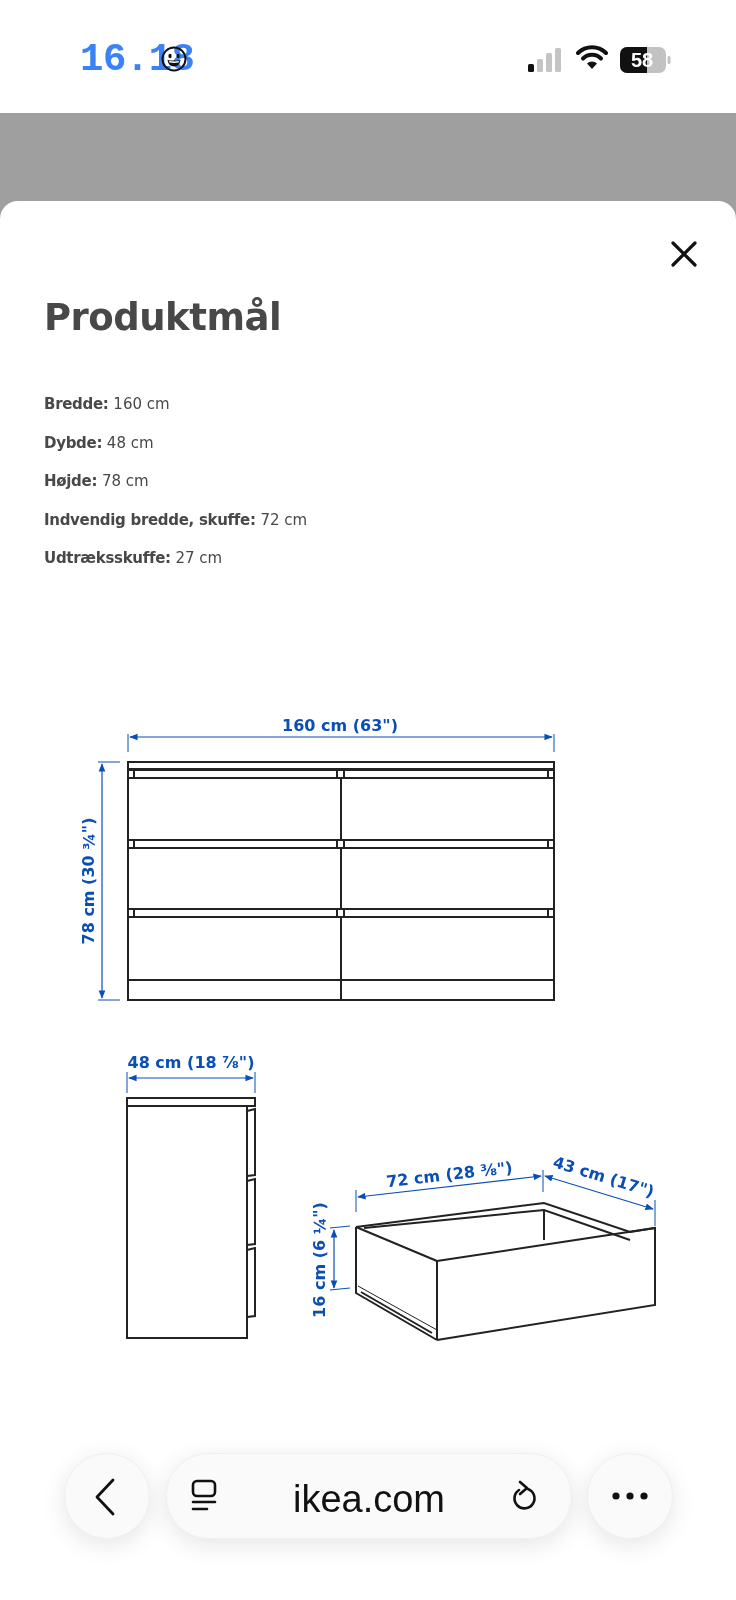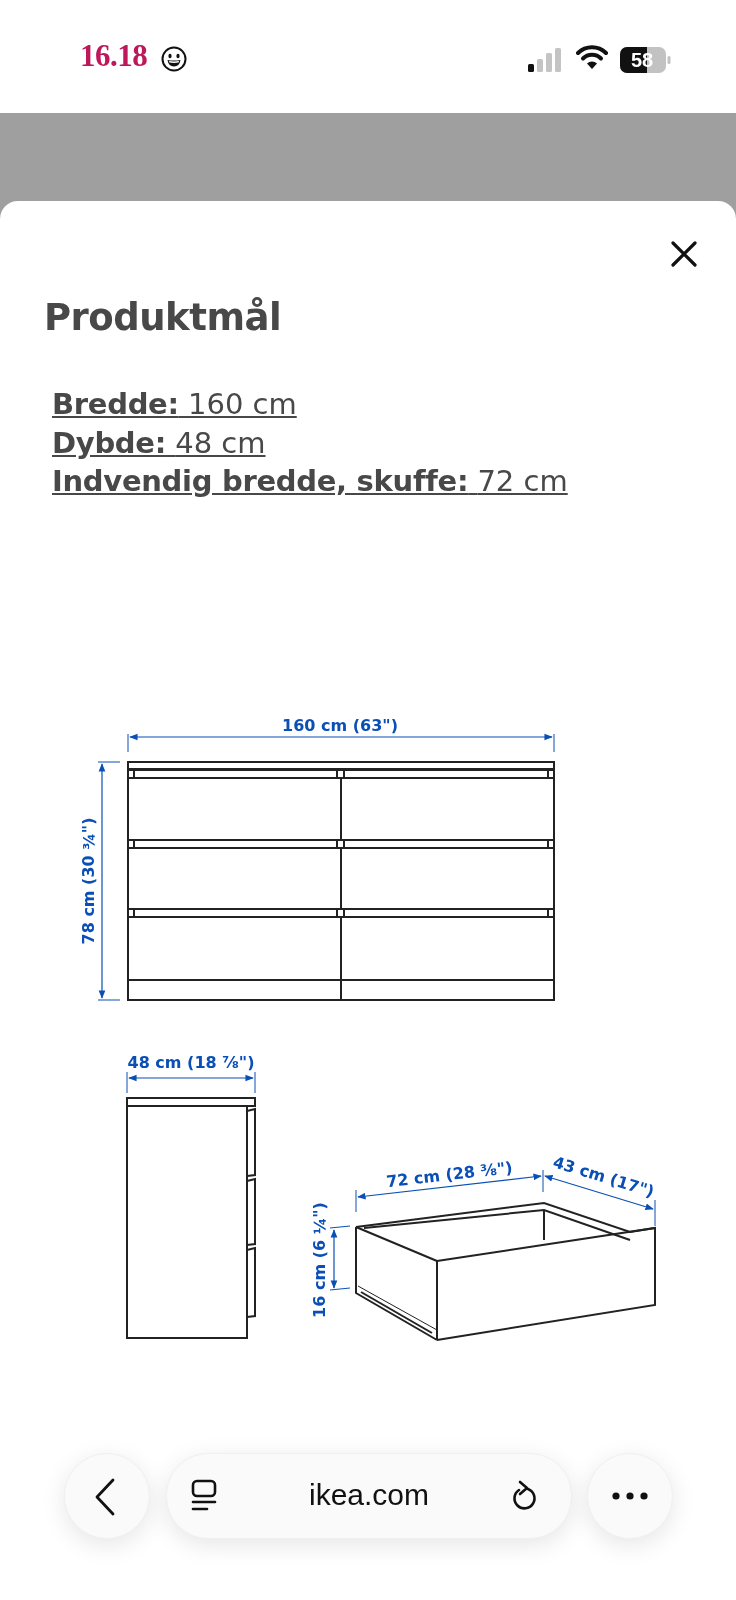--- a/index.html
+++ b/index.html
@@ -1,35 +1,35 @@
 <!DOCTYPE html>
 <html><head>
 <meta charset="utf-8">
 <style>
   html, body { margin:0; padding:0; }
   body { width:736px; height:1600px; position:relative; overflow:hidden; background:#9f9f9f; font-family:"Liberation Sans", sans-serif; }
   .statusbar { position:absolute; left:0; top:0; width:736px; height:113px; background:#fff; }
-  .time { position:absolute; left:80px; top:38px; font-size:31px; font-weight:bold; color:#be185d; letter-spacing:-0.5px; font-family:Liberation Serif, serif; }
+  .time { position:absolute; left:80px; top:38px; font-size:39px; font-weight:bold; color:#3b82f6; letter-spacing:-0.5px; font-family:Liberation Mono, monospace; }
   .emoji { position:absolute; left:161px; top:46px; width:26px; height:26px; }
   .sig { position:absolute; left:528px; top:48px; }
   .wifi { position:absolute; left:576px; top:44px; }
   .batt { position:absolute; left:620px; top:47px; }
   .dim { position:absolute; left:0; top:113px; width:736px; height:90px; background:#9f9f9f; }
   .sheet { position:absolute; left:0; top:201px; width:736px; height:1399px; background:#fff; border-radius:18px 18px 0 0; }
   .close { position:absolute; left:668px; top:238px; width:32px; height:32px; cursor:pointer; }
   .title { position:absolute; left:44px; top:296px; font-size:37px; font-weight:bold; color:#484848; font-family:"DejaVu Sans", sans-serif; letter-spacing:-0.5px; }
-  .specs { position:absolute; left:52px; top:389px; font-family:"DejaVu Sans", sans-serif; font-size:29px; color:#484848;text-decoration:underline; }
+  .specs { position:absolute; left:44px; top:389px; font-family:"DejaVu Sans", sans-serif; font-size:15px; color:#484848; }
   .spec { height:38.5px; line-height:30px; white-space:nowrap; }
   .spec b { font-weight:bold; letter-spacing:-0.3px; }
   .spec .v { font-weight:normal; }
   .drawing { position:absolute; left:0; top:0; }
   .dimlabel { font-family:"DejaVu Sans", sans-serif; font-weight:bold; fill:#0a4fb5; font-size:16px; }
   .btn-round { position:absolute; border-radius:50%; background:#fafafa; box-shadow:0 6px 24px rgba(0,0,0,0.10); border:1px solid #f0f0f0; cursor:pointer; }
   .urlbar { position:absolute; left:166px; top:1453px; width:404px; height:84px; border-radius:42px; background:#fafafa; box-shadow:0 6px 24px rgba(0,0,0,0.10); border:1px solid #f0f0f0; }
-  .url { position:absolute; left:0; right:0; top:24px; text-align:center; font-size:30px; color:#111; font-family:"Liberation Sans", sans-serif; }
+  .url { position:absolute; left:0; right:0; top:24px; text-align:center; font-size:38px; color:#111; font-family:"Liberation Sans", sans-serif; }
 </style>
 </head>
 <body>
 
 <div class="statusbar">
   <div class="time">16.18</div>
   <svg class="emoji" viewBox="0 0 26 26">
     <circle cx="13" cy="13" r="11.5" fill="none" stroke="#111" stroke-width="2"></circle>
     <ellipse cx="9" cy="10" rx="1.6" ry="2.2" fill="#111"></ellipse>
     <ellipse cx="17" cy="10" rx="1.6" ry="2.2" fill="#111"></ellipse>
@@ -62,21 +62,23 @@
 
 <svg class="close" viewBox="0 0 32 32">
   <path d="M5 5 L27 27 M27 5 L5 27" stroke="#111" stroke-width="3.2" stroke-linecap="round"></path>
 </svg>
 
 <div class="title">Produktmål</div>
 
 <div class="specs">
   <div class="spec"><b>Bredde:</b> <span class="v">160 cm</span></div>
   <div class="spec"><b>Dybde:</b> <span class="v">48 cm</span></div>
+  <div class="spec"><b>Højde:</b> <span class="v">78 cm</span></div>
   <div class="spec"><b>Indvendig bredde, skuffe:</b> <span class="v">72 cm</span></div>
+  <div class="spec"><b>Udtræksskuffe:</b> <span class="v">27 cm</span></div>
 </div>
 
 <svg class="drawing" width="736" height="1400" viewBox="0 0 736 1400">
   <defs>
     <marker id="arr" viewBox="0 0 10 10" refX="9" refY="5" markerWidth="7" markerHeight="7" orient="auto-start-reverse">
       <path d="M0 1 L10 5 L0 9 Z" fill="#0a4fb5"></path>
     </marker>
   </defs>
 
   <g stroke="#222" stroke-width="2" fill="none">

